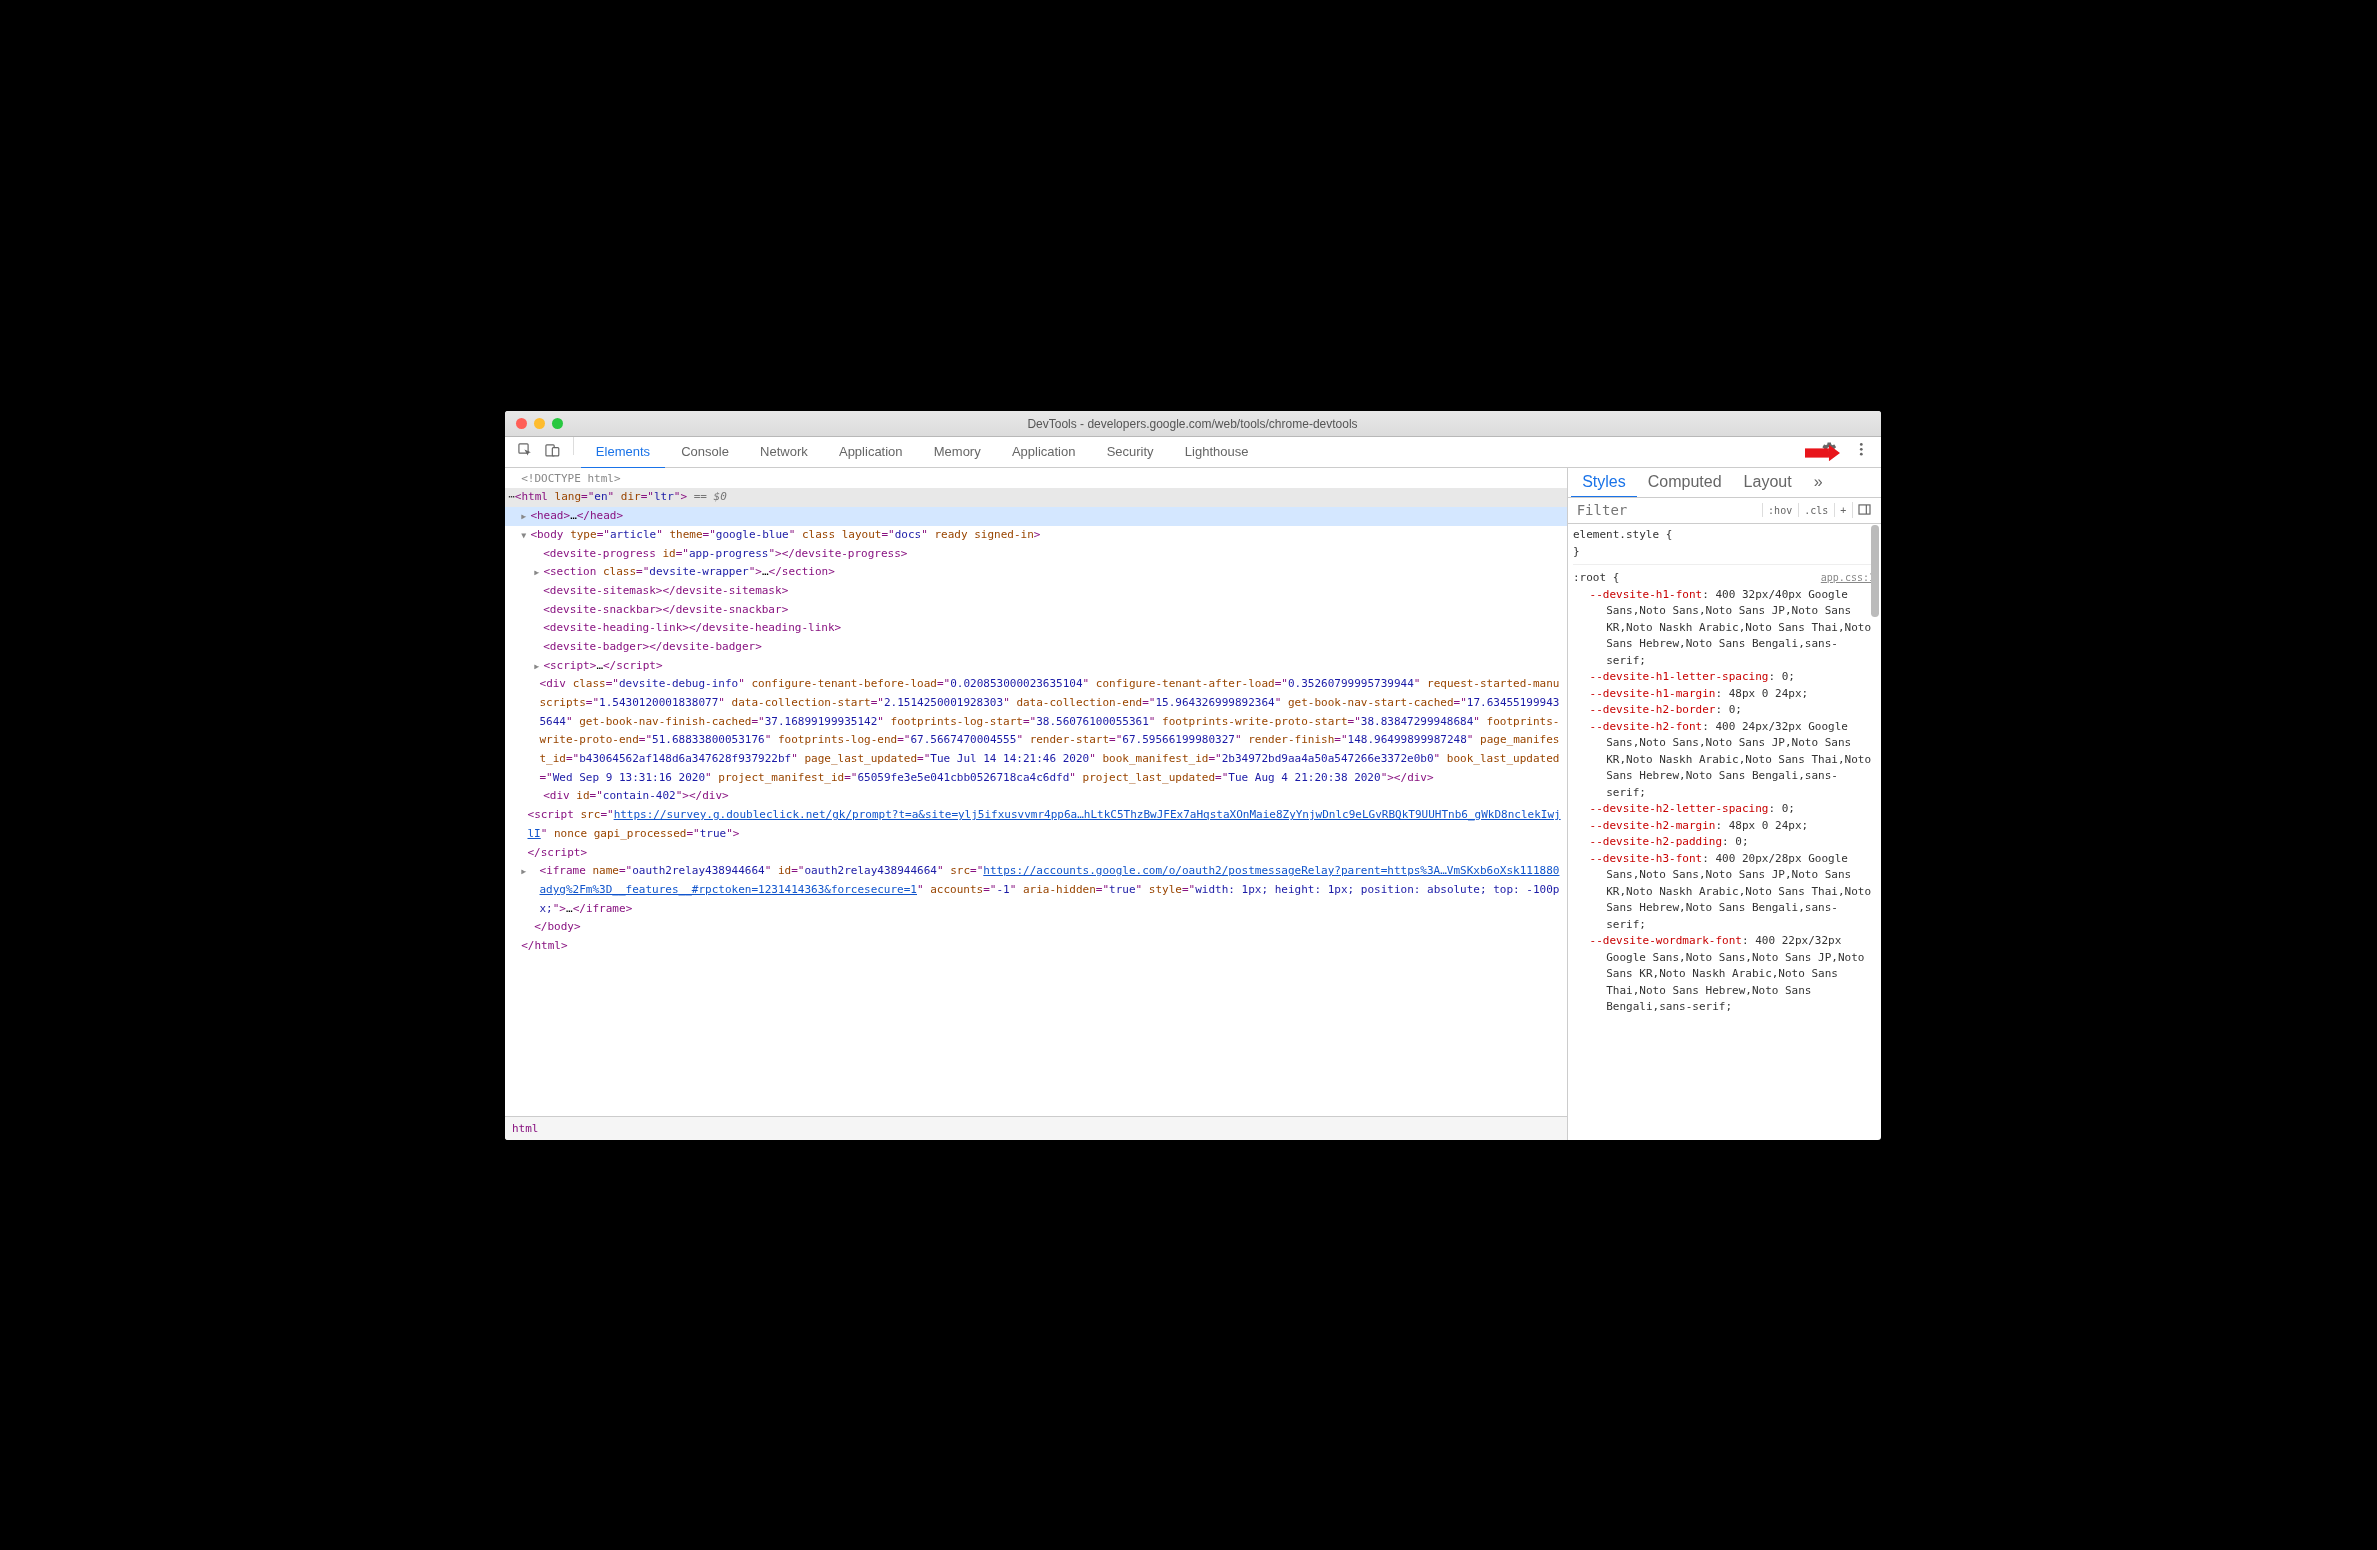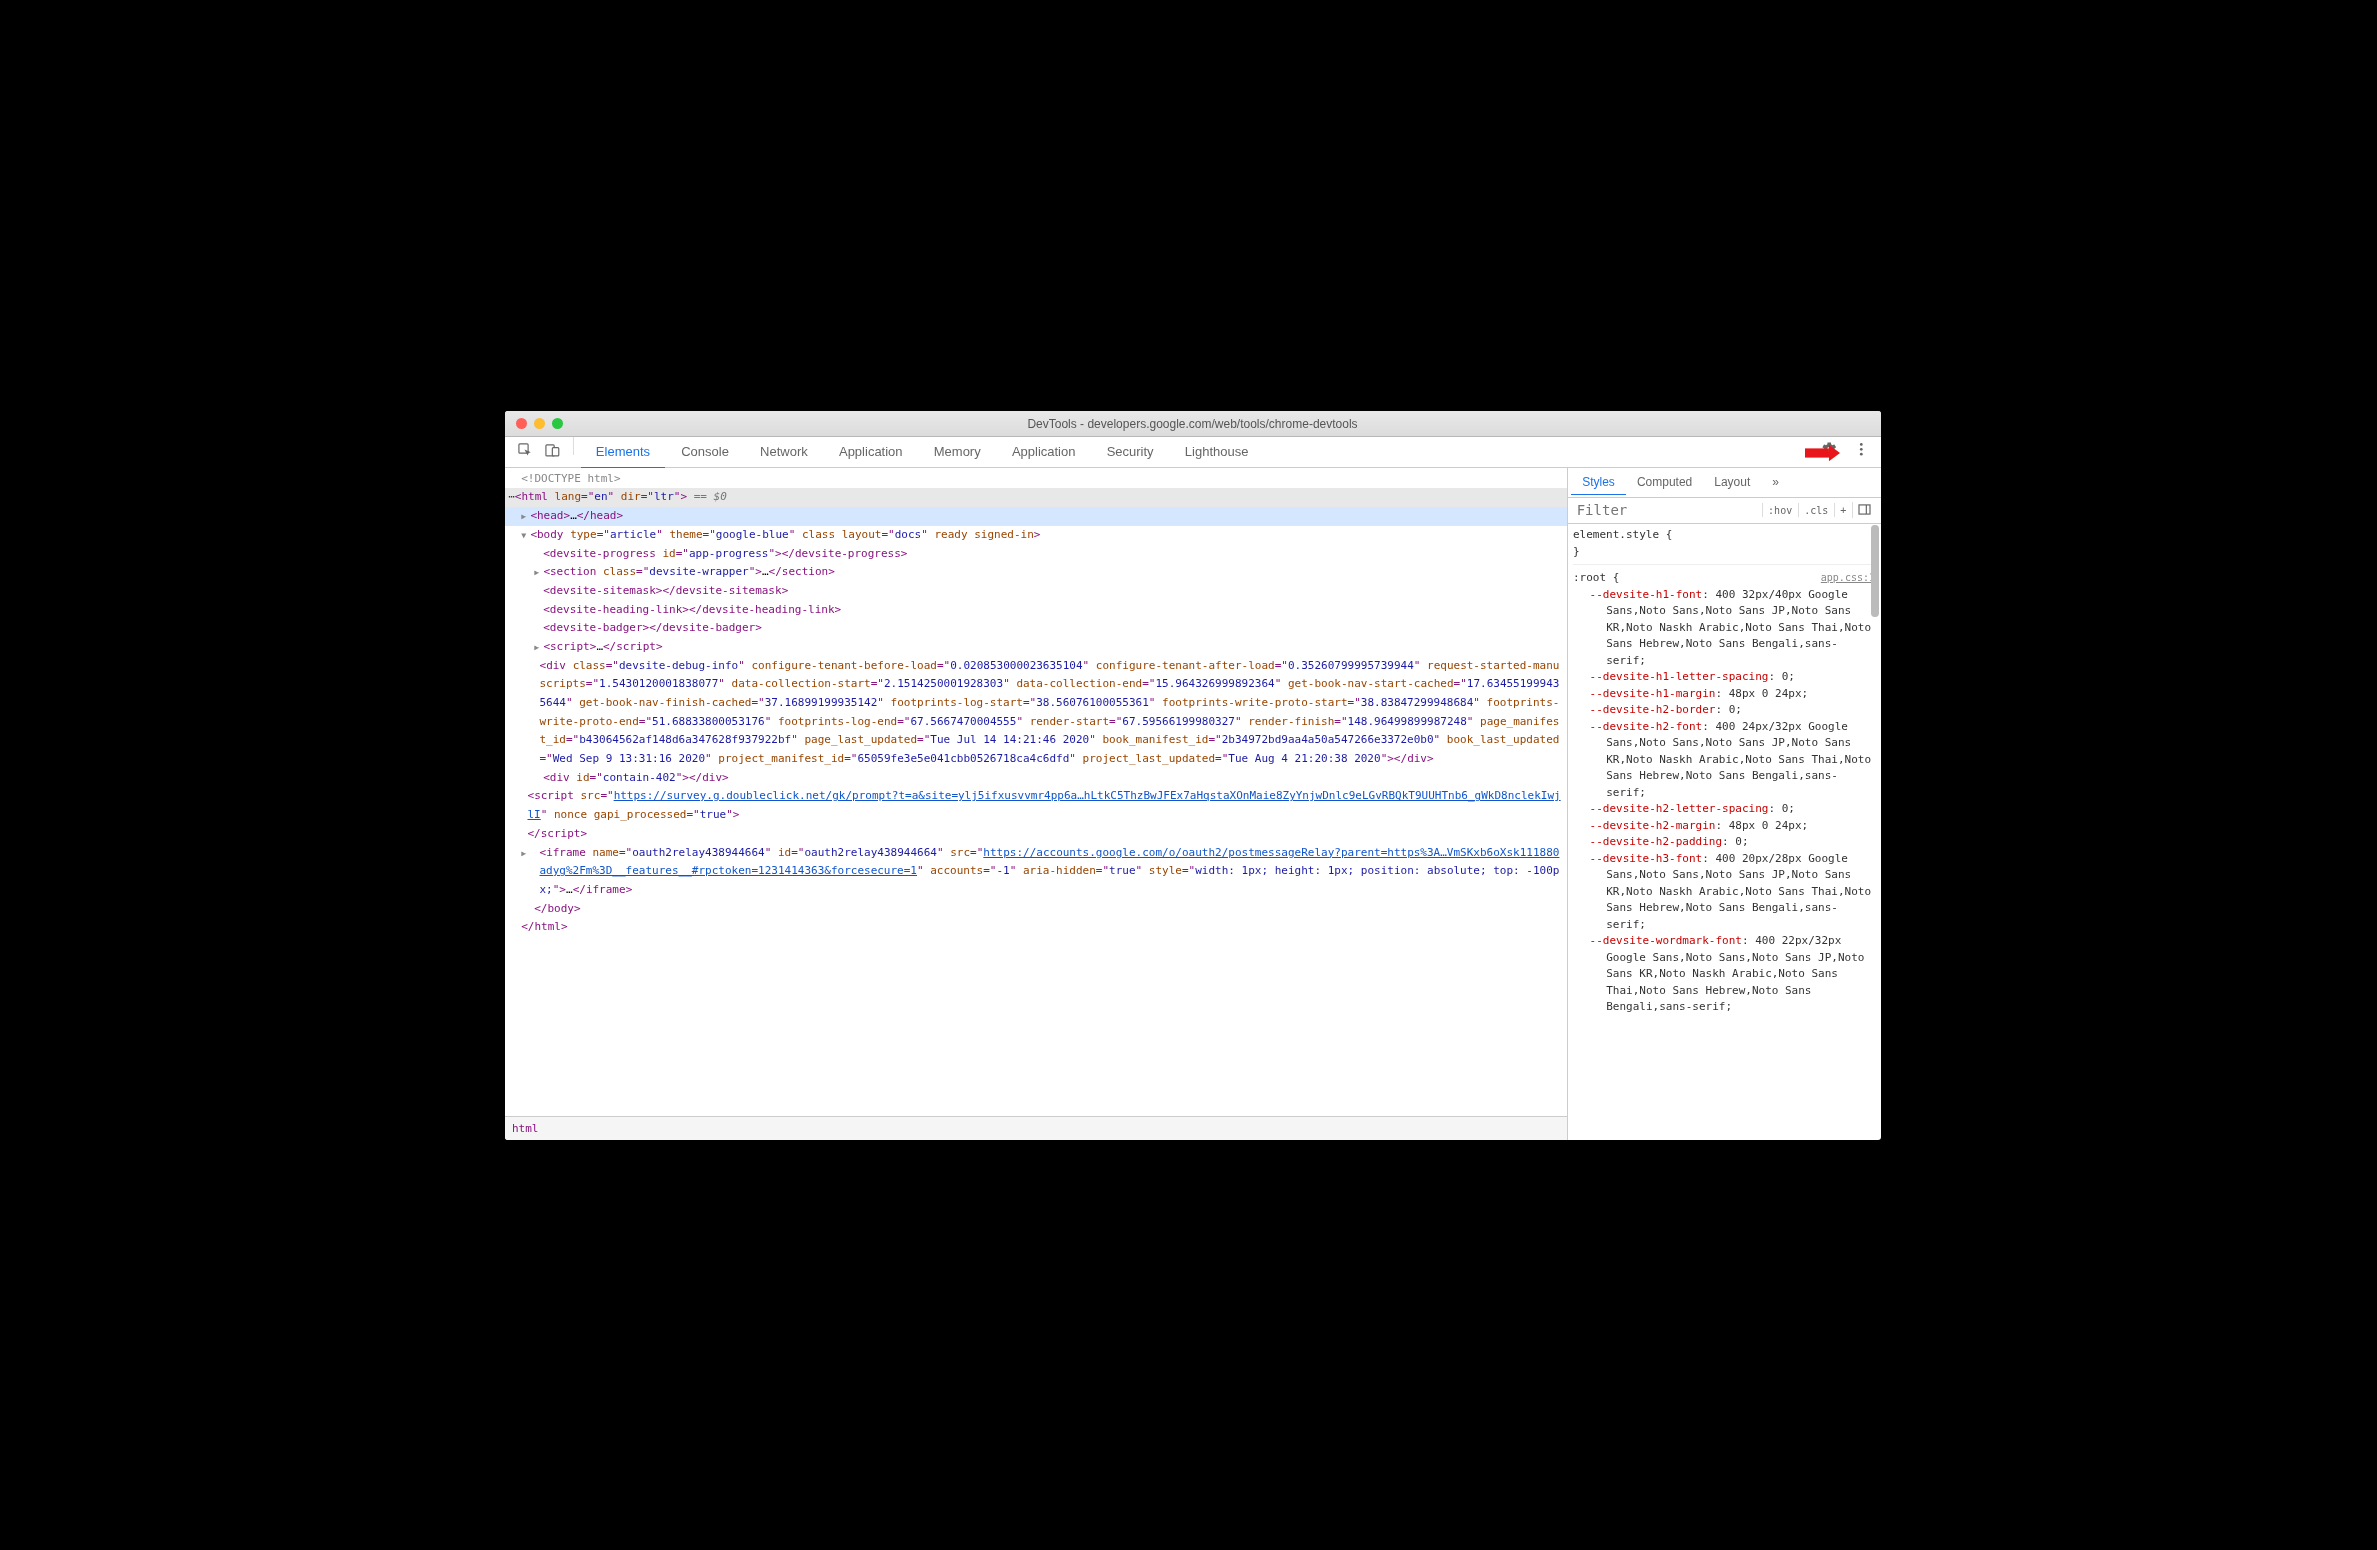--- a/index.html
+++ b/index.html
@@ -120,21 +120,21 @@
 .styles-panel { width: 313px; display: flex; flex-direction: column; }
 .styles-tabs {
   height: 29.5px;
   border-bottom: 0.9px solid #ccc;
   display: flex;
   align-items: center;
   padding: 0 3.7px;
 }
 .styles-tab {
   padding: 5.5px 11px;
-  font-size: 12px;
+  font-size: 16px;
   color: #666;
   cursor: pointer;
   border-bottom: 1.8px solid transparent;
 }
 .styles-tab.active { color: #1a73e8; border-bottom-color: #1a73e8; }
 .styles-toolbar {
   height: 26px;
   border-bottom: 0.9px solid #ccc;
   display: flex;
   align-items: center;
@@ -256,20 +256,21 @@
 
         <div class="dom-line selected"><span class="indent" style="width:13px"></span><span class="arrow">▶</span><span class="punct">&lt;</span><span class="tag">head</span><span class="punct">&gt;</span><span>…</span><span class="punct">&lt;/</span><span class="tag">head</span><span class="punct">&gt;</span></div>
 
         <div class="dom-line"><span class="indent" style="width:13px"></span><span class="arrow">▼</span><span class="punct">&lt;</span><span class="tag">body</span> <span class="attr-name">type</span><span class="punct">="</span><span class="attr-val">article</span><span class="punct">"</span> <span class="attr-name">theme</span><span class="punct">="</span><span class="attr-val">google-blue</span><span class="punct">"</span> <span class="attr-name">class</span> <span class="attr-name">layout</span><span class="punct">="</span><span class="attr-val">docs</span><span class="punct">"</span><span class="attr-name"> ready signed-in</span><span class="punct">&gt;</span></div>
 
         <div class="dom-line"><span class="indent" style="width:35px"></span><span class="punct">&lt;</span><span class="tag">devsite-progress</span> <span class="attr-name">id</span><span class="punct">="</span><span class="attr-val">app-progress</span><span class="punct">"&gt;&lt;/</span><span class="tag">devsite-progress</span><span class="punct">&gt;</span></div>
 
         <div class="dom-line"><span class="indent" style="width:26px"></span><span class="arrow">▶</span><span class="punct">&lt;</span><span class="tag">section</span> <span class="attr-name">class</span><span class="punct">="</span><span class="attr-val">devsite-wrapper</span><span class="punct">"&gt;</span>…<span class="punct">&lt;/</span><span class="tag">section</span><span class="punct">&gt;</span></div>
 
         <div class="dom-line"><span class="indent" style="width:35px"></span><span class="punct">&lt;</span><span class="tag">devsite-sitemask</span><span class="punct">&gt;&lt;/</span><span class="tag">devsite-sitemask</span><span class="punct">&gt;</span></div>
+        <div class="dom-line"><span class="indent" style="width:35px"></span><span class="punct">&lt;</span><span class="tag">devsite-snackbar</span><span class="punct">&gt;&lt;/</span><span class="tag">devsite-snackbar</span><span class="punct">&gt;</span></div>
         <div class="dom-line"><span class="indent" style="width:35px"></span><span class="punct">&lt;</span><span class="tag">devsite-heading-link</span><span class="punct">&gt;&lt;/</span><span class="tag">devsite-heading-link</span><span class="punct">&gt;</span></div>
         <div class="dom-line"><span class="indent" style="width:35px"></span><span class="punct">&lt;</span><span class="tag">devsite-badger</span><span class="punct">&gt;&lt;/</span><span class="tag">devsite-badger</span><span class="punct">&gt;</span></div>
         <div class="dom-line"><span class="indent" style="width:26px"></span><span class="arrow">▶</span><span class="punct">&lt;</span><span class="tag">script</span><span class="punct">&gt;</span>…<span class="punct">&lt;/</span><span class="tag">script</span><span class="punct">&gt;</span></div>
 
         <div class="dom-line wrap-line" style="padding-left:35px;text-indent:0">
 <span class="punct">&lt;</span><span class="tag">div</span>
  <span class="attr-name">class</span><span class="punct">="</span><span class="attr-val">devsite-debug-info</span><span class="punct">"</span>
  <span class="attr-name">configure-tenant-before-load</span><span class="punct">="</span><span class="attr-val">0.020853000023635104</span><span class="punct">"</span>
  <span class="attr-name">configure-tenant-after-load</span><span class="punct">="</span><span class="attr-val">0.35260799995739944</span><span class="punct">"</span>
  <span class="attr-name">request-started-manuscripts</span><span class="punct">="</span><span class="attr-val">1.5430120001838077</span><span class="punct">"</span>

